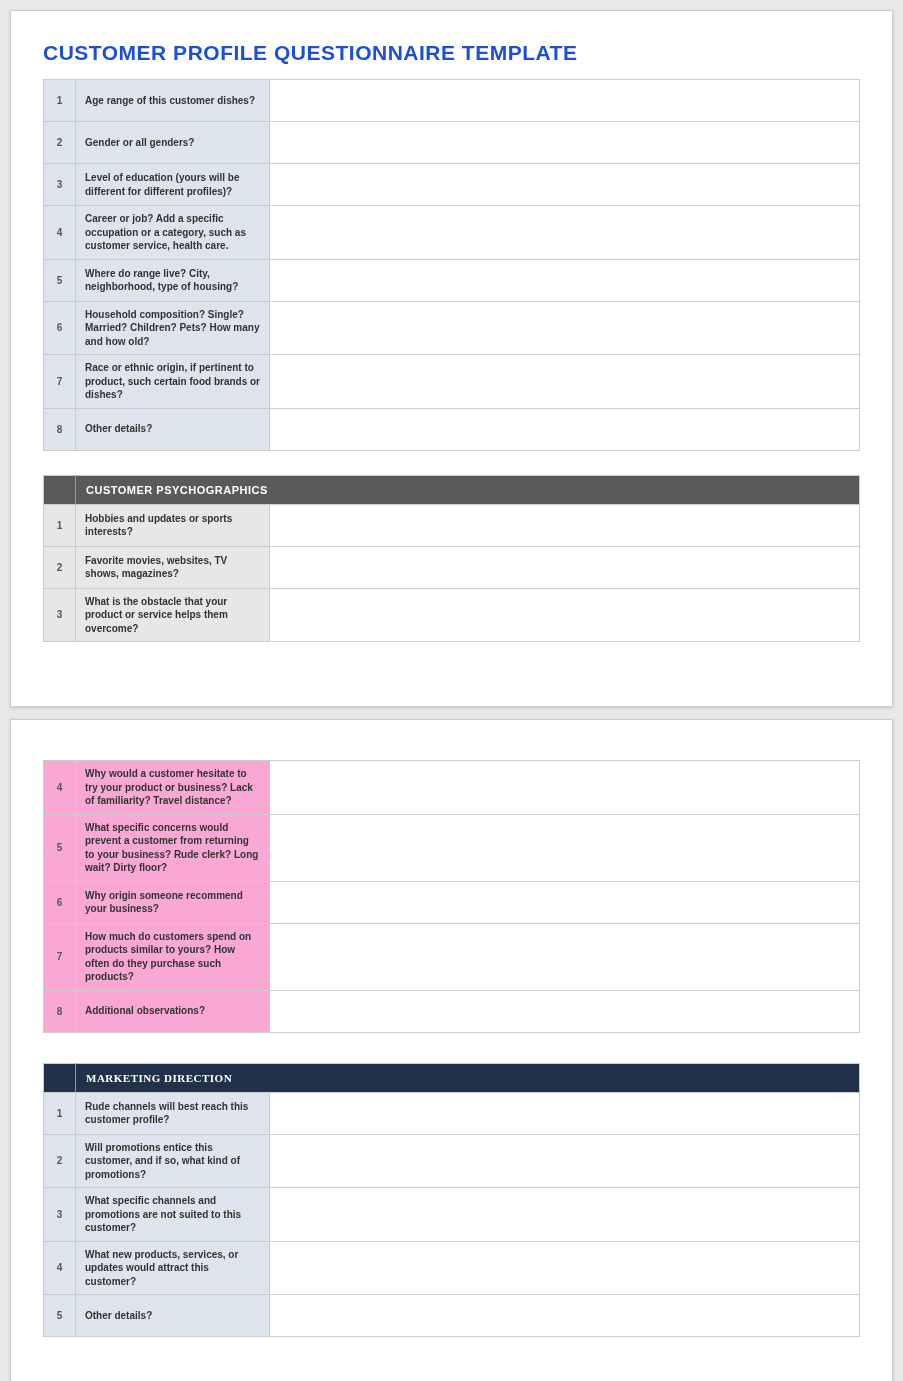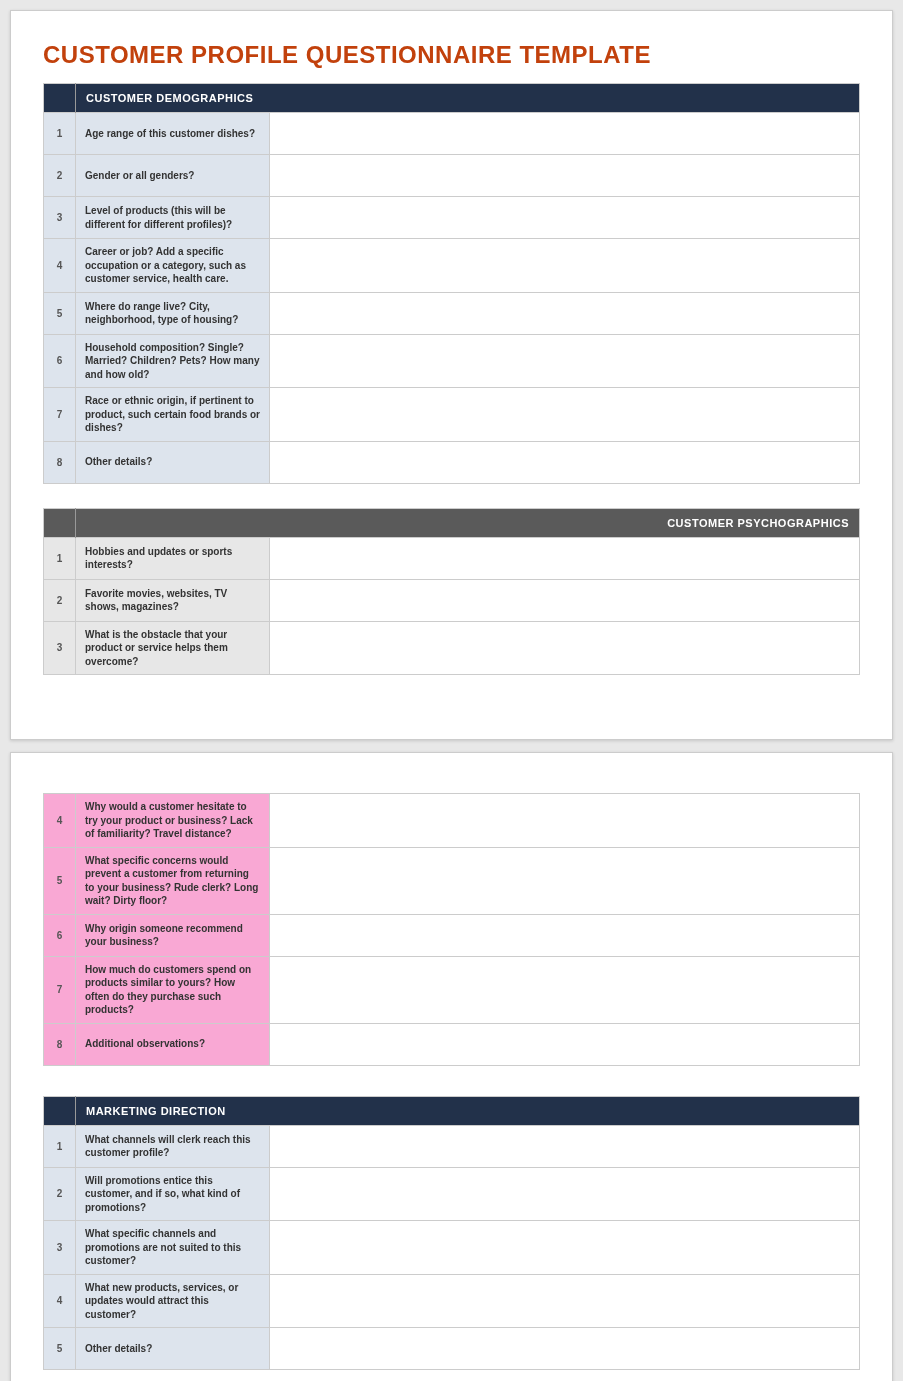--- a/index.html
+++ b/index.html
@@ -11,22 +11,22 @@
   }
   .page {
     background: #fff;
     border: 1px solid #ccc;
     box-shadow: 0 1px 3px rgba(0,0,0,0.15);
     margin-bottom: 12px;
     padding: 30px 32px 40px 32px;
     min-height: 660px;
   }
   .title {
-    color: #c2410c;
-    font-size: 24px;
+    color: #1d4ed8;
+    font-size: 21px;
     font-weight: 700;
     letter-spacing: 0.5px;
     margin-bottom: 14px;
   }
   table.section {
     width: 100%;
     border-collapse: collapse;
     margin-bottom: 24px;
     border: 1px solid #ccc;
   }
@@ -37,22 +37,22 @@
     padding: 8px 10px;
     letter-spacing: 0.5px;
   }
   table.section .hdr-num {
     width: 32px;
     border-right: 1px solid #999;
   }
   table.section .hdr-label {
   }
   table.demographics .hdr-row td { background: #22314a; }
-  table.psychographics .hdr-row td { background: #5a5a5a; text-align: right; }
-  table.marketing .hdr-row td { background: #22314a; }
+  table.psychographics .hdr-row td { background: #5a5a5a; }
+  table.marketing .hdr-row td { background: #22314a; font-family: Liberation Serif, serif; }
 
   table.section .q-row td {
     border: 1px solid #ccc;
     font-size: 10px;
     vertical-align: middle;
     height: 42px;
   }
   .q-num {
     width: 32px;
     text-align: center;
@@ -76,37 +76,33 @@
   table.psych-cont { margin-bottom: 30px; }
 </style>
 </head>
 <body>
 
 <div class="page">
   <div class="title">CUSTOMER PROFILE QUESTIONNAIRE TEMPLATE</div>
 
   <table class="section demographics">
     <tbody>
-        <tr class="hdr-row">
-      <td class="hdr-num"></td>
-      <td class="hdr-label" colspan="2">CUSTOMER DEMOGRAPHICS</td>
-    </tr>
     <tr class="q-row">
           <td class="q-num">1</td>
           <td class="q-text">Age range of this customer dishes?</td>
           <td class="q-answer"></td>
         </tr>
     <tr class="q-row">
           <td class="q-num">2</td>
           <td class="q-text">Gender or all genders?</td>
           <td class="q-answer"></td>
         </tr>
     <tr class="q-row">
           <td class="q-num">3</td>
-          <td class="q-text">Level of products (this will be different for different profiles)?</td>
+          <td class="q-text">Level of education (yours will be different for different profiles)?</td>
           <td class="q-answer"></td>
         </tr>
     <tr class="q-row">
           <td class="q-num">4</td>
           <td class="q-text">Career or job? Add a specific occupation or a category, such as customer service, health care.</td>
           <td class="q-answer"></td>
         </tr>
     <tr class="q-row">
           <td class="q-num">5</td>
           <td class="q-text">Where do range live? City, neighborhood, type of housing?</td>
@@ -188,21 +184,21 @@
     </table>
 
   <table class="section marketing">
     <tbody>
         <tr class="hdr-row">
       <td class="hdr-num"></td>
       <td class="hdr-label" colspan="2">MARKETING DIRECTION</td>
     </tr>
     <tr class="q-row">
           <td class="q-num">1</td>
-          <td class="q-text">What channels will clerk reach this customer profile?</td>
+          <td class="q-text">Rude channels will best reach this customer profile?</td>
           <td class="q-answer"></td>
         </tr>
     <tr class="q-row">
           <td class="q-num">2</td>
           <td class="q-text">Will promotions entice this customer, and if so, what kind of promotions?</td>
           <td class="q-answer"></td>
         </tr>
     <tr class="q-row">
           <td class="q-num">3</td>
           <td class="q-text">What specific channels and promotions are not suited to this customer?</td>

